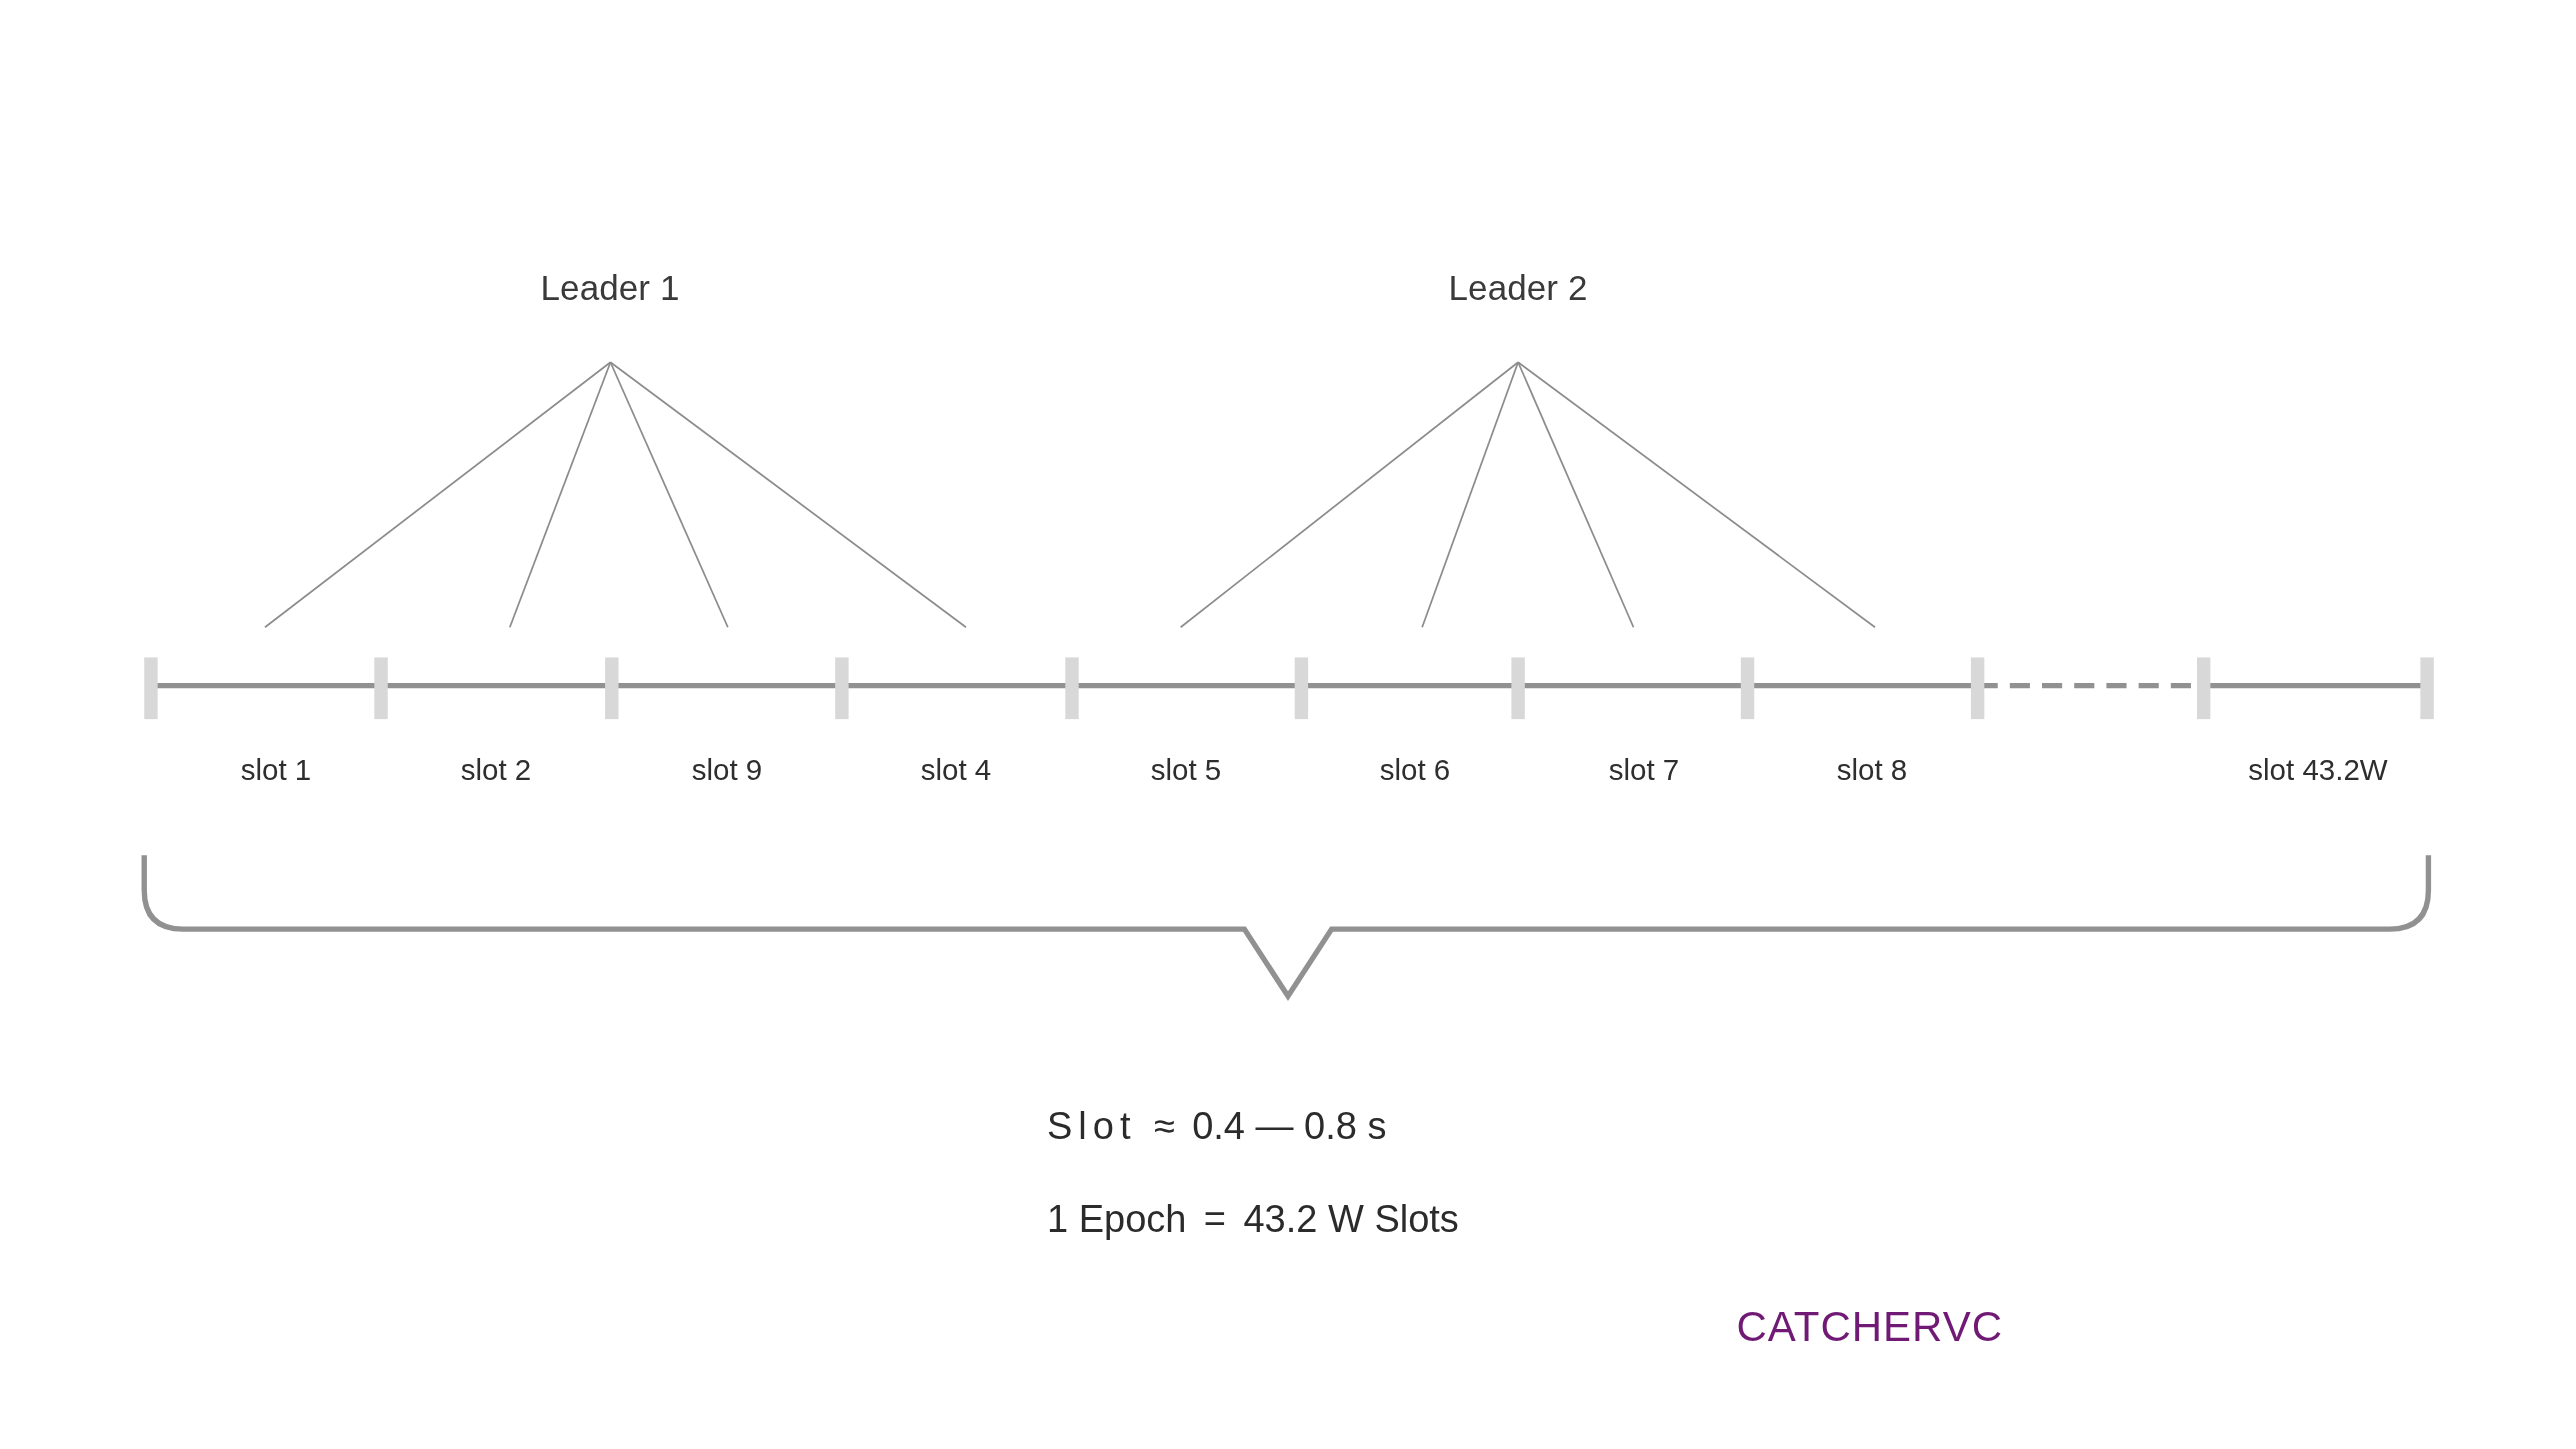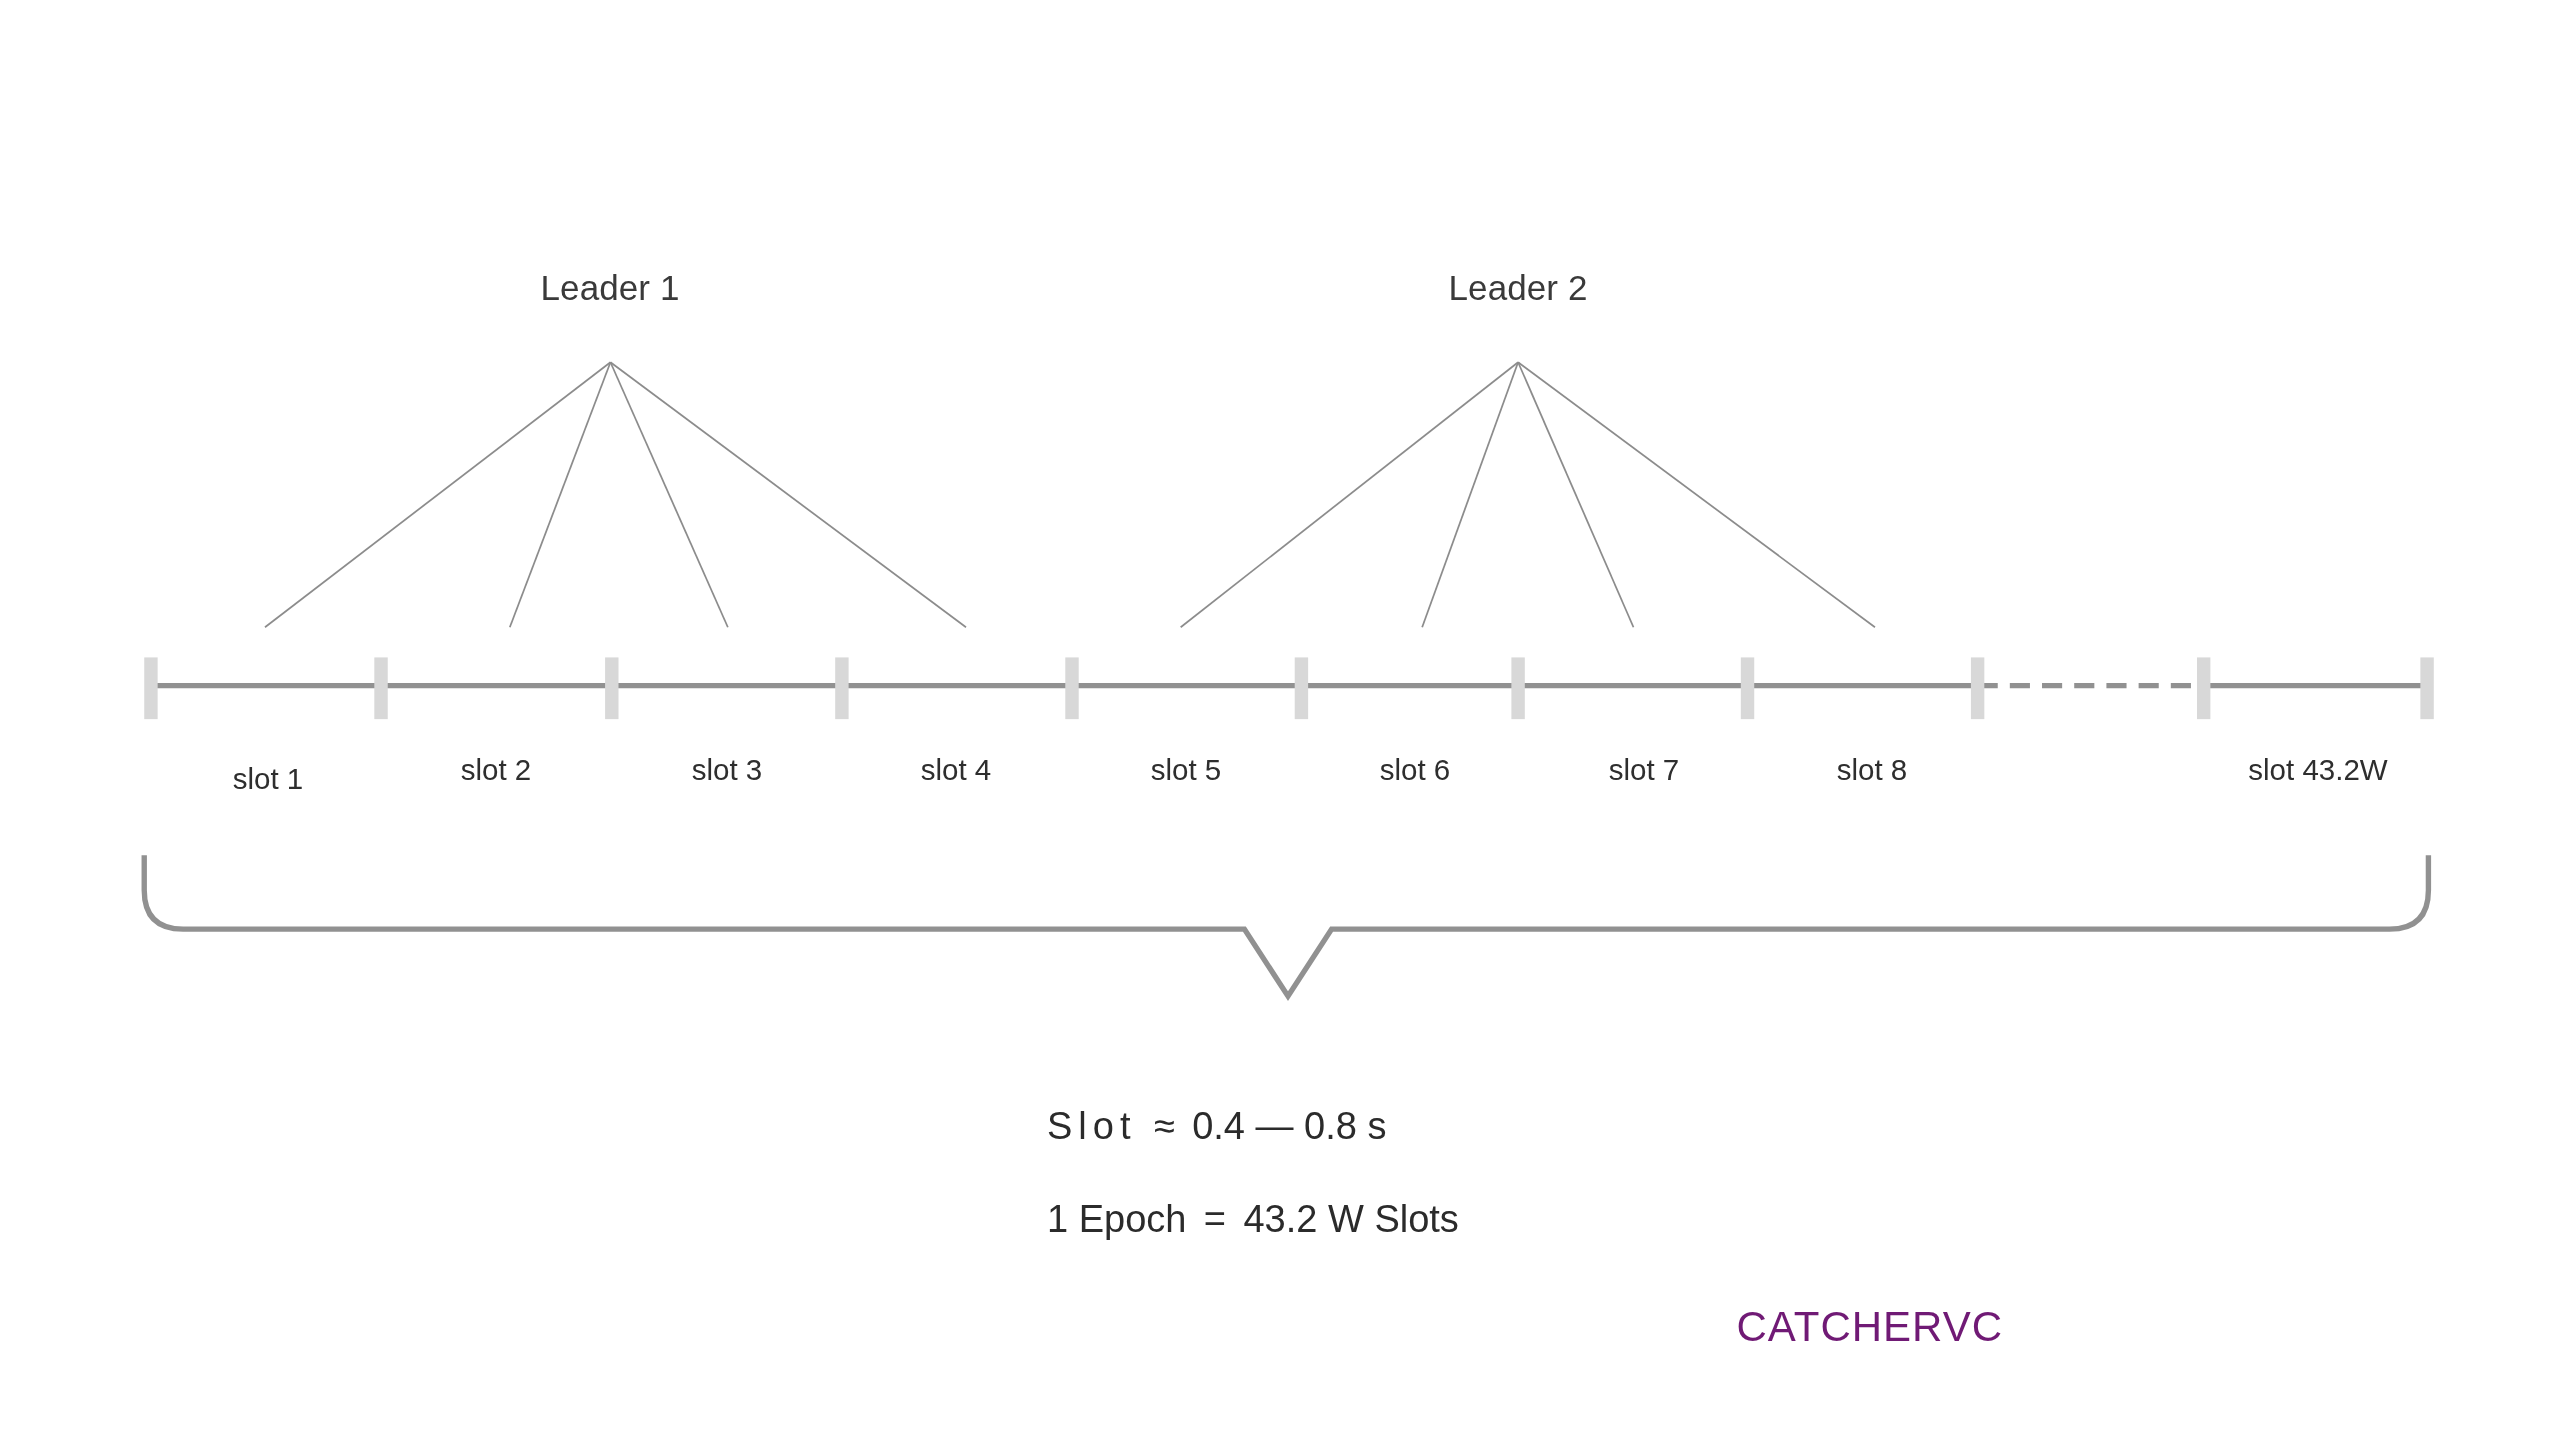--- a/index.html
+++ b/index.html
@@ -96,23 +96,23 @@
         <path d="M 215 1275 L 215 1327 Q 215 1385 273 1385 L 1855 1385 L 1920 1485 L 1985 1385 L 3562 1385 Q 3620 1385 3620 1327 L 3620 1275" fill="none" stroke="#919191" stroke-width="8" stroke-linecap="butt" stroke-linejoin="miter"></path>
       </g>
   </svg>
 
   <div id="leader-labels">
       <div class="leader-label" style="left: 610px; top: 268px;">Leader 1</div>
       <div class="leader-label" style="left: 1518px; top: 268px;">Leader 2</div>
     </div>
 
   <div id="slot-labels">
-      <div class="slot-label" style="left: 268px; top: 753px; margin-top: 9px;">slot 1</div>
+      <div class="slot-label" style="left: 276px; top: 753px;">slot 1</div>
       <div class="slot-label" style="left: 496px; top: 753px;">slot 2</div>
-      <div class="slot-label" style="left: 727px; top: 753px;">slot 3</div>
+      <div class="slot-label" style="left: 727px; top: 753px;">slot 9</div>
       <div class="slot-label" style="left: 956px; top: 753px; text-align: right;">slot 4</div>
       <div class="slot-label" style="left: 1186px; top: 753px;">slot 5</div>
       <div class="slot-label" style="left: 1415px; top: 753px;">slot 6</div>
       <div class="slot-label" style="left: 1644px; top: 753px;">slot 7</div>
       <div class="slot-label" style="left: 1872px; top: 753px;">slot 8</div>
       <div class="slot-label" style="left: 2318px; top: 753px;">slot 43.2W</div>
     </div>
 
   <div class="summary" id="summary-block">
       <div class="summary-row"><span class="sum-term spaced">Slot</span><span class="sum-rel">≈</span><span class="sum-val">0.4 — 0.8 s</span></div>

